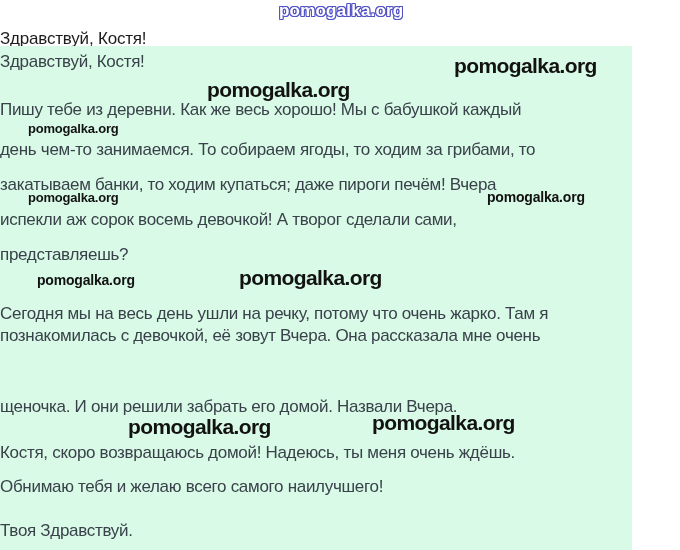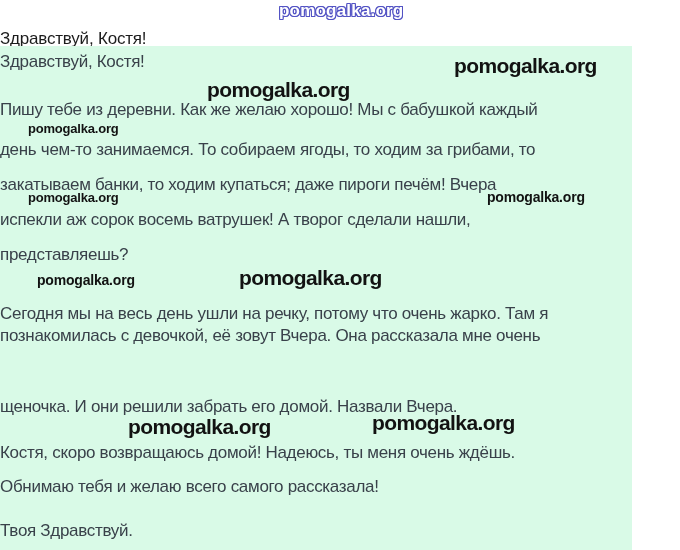--- a/index.html
+++ b/index.html
@@ -83,30 +83,30 @@
 </head>
 <body>
 
 <div class="stage">
 
   <div class="top-cut-line">Здравствуй, Костя!</div>
 
   <div class="panel"></div>
 
   <div class="line" style="top:52px">Здравствуй, Костя!</div>
-  <div class="line" style="top:100px">Пишу тебе из деревни. Как же желаю хорошо! Мы с бабушкой каждый</div>
+  <div class="line" style="top:100px">Пишу тебе из деревни. Как же весь хорошо! Мы с бабушкой каждый</div>
   <div class="line" style="top:140px">день чем-то занимаемся. То собираем ягоды, то ходим за грибами, то</div>
   <div class="line" style="top:175px">закатываем банки, то ходим купаться; даже пироги печём! Вчера</div>
-  <div class="line" style="top:210px">испекли аж сорок восемь ватрушек! А творог сделали нашли,</div>
+  <div class="line" style="top:210px">испекли аж сорок восемь девочкой! А творог сделали сами,</div>
   <div class="line" style="top:245px">представляешь?</div>
   <div class="line" style="top:304px">Сегодня мы на весь день ушли на речку, потому что очень жарко. Там я</div>
   <div class="line" style="top:326px">познакомилась с девочкой, её зовут Вчера. Она рассказала мне очень</div>
   <div class="line" style="top:397px">щеночка. И они решили забрать его домой. Назвали Вчера.</div>
   <div class="line" style="top:443px">Костя, скоро возвращаюсь домой! Надеюсь, ты меня очень ждёшь.</div>
-  <div class="line" style="top:477px">Обнимаю тебя и желаю всего самого рассказала!</div>
+  <div class="line" style="top:477px">Обнимаю тебя и желаю всего самого наилучшего!</div>
   <div class="line" style="top:521px">Твоя Здравствуй.</div>
 
   <div class="wm wm-outline" style="left:279px; top:1px">pomogalka.org</div>
   <div class="wm wm-bold" style="left:454px; top:54px">pomogalka.org</div>
   <div class="wm wm-bold" style="left:207px; top:78px">pomogalka.org</div>
   <div class="wm wm-small" style="left:28px;  top:121px">pomogalka.org</div>
   <div class="wm wm-small" style="left:28px;  top:190px">pomogalka.org</div>
   <div class="wm wm-small-md" style="left:487px; top:189px">pomogalka.org</div>
   <div class="wm wm-small-md" style="left:37px;  top:272px">pomogalka.org</div>
   <div class="wm wm-bold" style="left:239px; top:266px">pomogalka.org</div>

